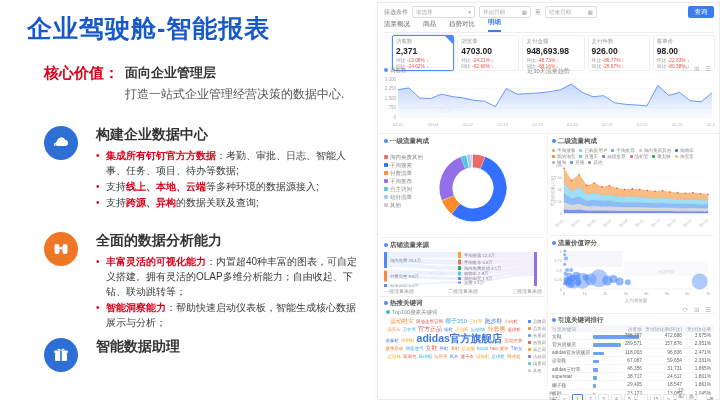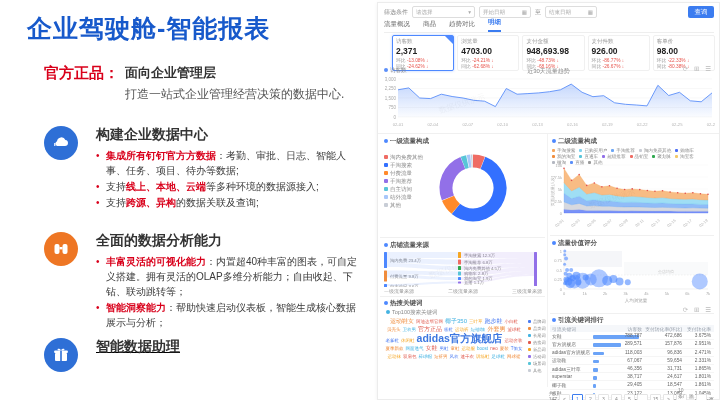--- a/index.html
+++ b/index.html
@@ -31,21 +31,21 @@
   .flabel{font-size:6px;color:#888;white-space:nowrap;}
   .fsel,.fdate{height:10px;border:1px solid #ddd;border-radius:2px;background:#fff;
         font-size:5.5px;color:#aaa;display:flex;align-items:center;padding:0 3px;justify-content:space-between;}
   .fsel{width:55px;}.fdate{width:44px;}
   .fbtn{margin-left:auto;width:26px;height:12px;background:#3b7cf0;border-radius:2px;color:#fff;
         font-size:6.5px;display:flex;align-items:center;justify-content:center;}
   .tabs{position:absolute;left:6px;top:16px;right:5px;height:13px;display:flex;gap:13px;
         border-bottom:1px solid #eee;align-items:flex-end;padding-bottom:0;}
   .tab{font-size:6.5px;color:#666;padding-bottom:3px;}
   .tab.active{color:#3b7cf0;font-weight:700;border-bottom:2px solid #3b7cf0;}
-  .kpis{position:absolute;left:14px;top:32px;right:4px;display:flex;gap:3px;justify-content:flex-end;}
+  .kpis{position:absolute;left:14px;top:32px;right:4px;display:flex;gap:3px;}
   .kpi{flex:1;height:30px;border:1px solid #f0f0f0;border-radius:2px;padding:2px 3px;position:relative;background:#fff;}
   .kpi.sel{border-color:#4d88ff;box-shadow:0 0 3px rgba(77,136,255,.4);}
   .kpi.sel:after{content:"";position:absolute;right:0;top:0;border:4px solid #4d88ff;
         border-left-color:transparent;border-bottom-color:transparent;}
   .kpi-t{font-size:5.5px;color:#999;white-space:nowrap;overflow:hidden;}
   .kpi-v{font-size:8.5px;font-weight:700;color:#222;margin:1px 0;}
   .kpi-r{font-size:4.8px;color:#999;white-space:nowrap;}
   .kpi-r .dn{color:#e8554d;}
   .chart-head{position:absolute;left:6px;top:64px;right:6px;height:8px;}
   .legend-dot{display:inline-block;width:4px;height:4px;border-radius:50%;background:#5b8ff9;margin-right:2px;}
@@ -79,21 +79,21 @@
       align-items:center;justify-content:center;padding:0 1px;background:#fff;}
   .pg.on{border-color:#3b7cf0;color:#3b7cf0;}
   .wm{position:absolute;font-size:8px;color:rgba(0,0,0,.045);transform:rotate(-18deg);white-space:nowrap;}
 </style>
 </head>
 <body>
 
 <div class="left">
   <div class="slide-title">企业驾驶舱-智能报表</div>
   <div class="core">
-    <div class="core-label">官方正品：</div>
+    <div class="core-label">核心价值：</div>
     <div class="core-body">
       <div class="core-l1">面向企业管理层</div>
       <div class="core-l2">打造一站式企业管理经营决策的数据中心.</div>
     </div>
   </div>
   <div id="sections">
       <div class="section" style="top: 126px;">
         <div class="sec-icon" style="background: rgb(46, 111, 214);">
           <svg width="20" height="20" viewBox="0 0 20 20">
             <path d="M6 13h8a3 3 0 0 0 .4-5.97A4.4 4.4 0 0 0 6 8.2 2.6 2.6 0 0 0 6 13z" fill="#fff"></path>
@@ -119,21 +119,21 @@
           </svg>
         </div>
         <div class="sec-body">
           <div class="sec-title">全面的数据分析能力</div>
           <div class="bullets">
             <div class="bullet"><span class="red">丰富灵活的可视化能力</span><span>：内置超40种丰富的图表，可自定义搭建。拥有灵活的OLAP多维分析能力；自由收起、下钻、联动跳转等；</span></div>
             <div class="bullet"><span class="red">智能洞察能力</span><span>：帮助快速启动仪表板，智能生成核心数据展示与分析；</span></div>
           </div>
         </div>
       </div>
-      <div class="section" style="top: 338px; text-decoration: underline;">
+      <div class="section" style="top: 338px;">
         <div class="sec-icon" style="background: rgb(46, 111, 214);">
           <svg width="20" height="20" viewBox="0 0 20 20">
             <rect x="4" y="8" width="12" height="8" rx="1" fill="#fff"></rect>
             <rect x="3.2" y="5.4" width="13.6" height="2.6" rx="0.8" fill="#fff"></rect>
             <rect x="9.2" y="5.4" width="1.6" height="10.6" fill="#2e6fd6"></rect>
             <path d="M10 5.2C8.6 3 6 3.4 6.6 4.8c.4 1 2.2.8 3.4.4zm0 0c1.4-2.2 4-1.8 3.4-.4-.4 1-2.2.8-3.4.4z" fill="#fff"></path>
           </svg>
         </div>
         <div class="sec-body">
           <div class="sec-title">智能数据助理</div>

